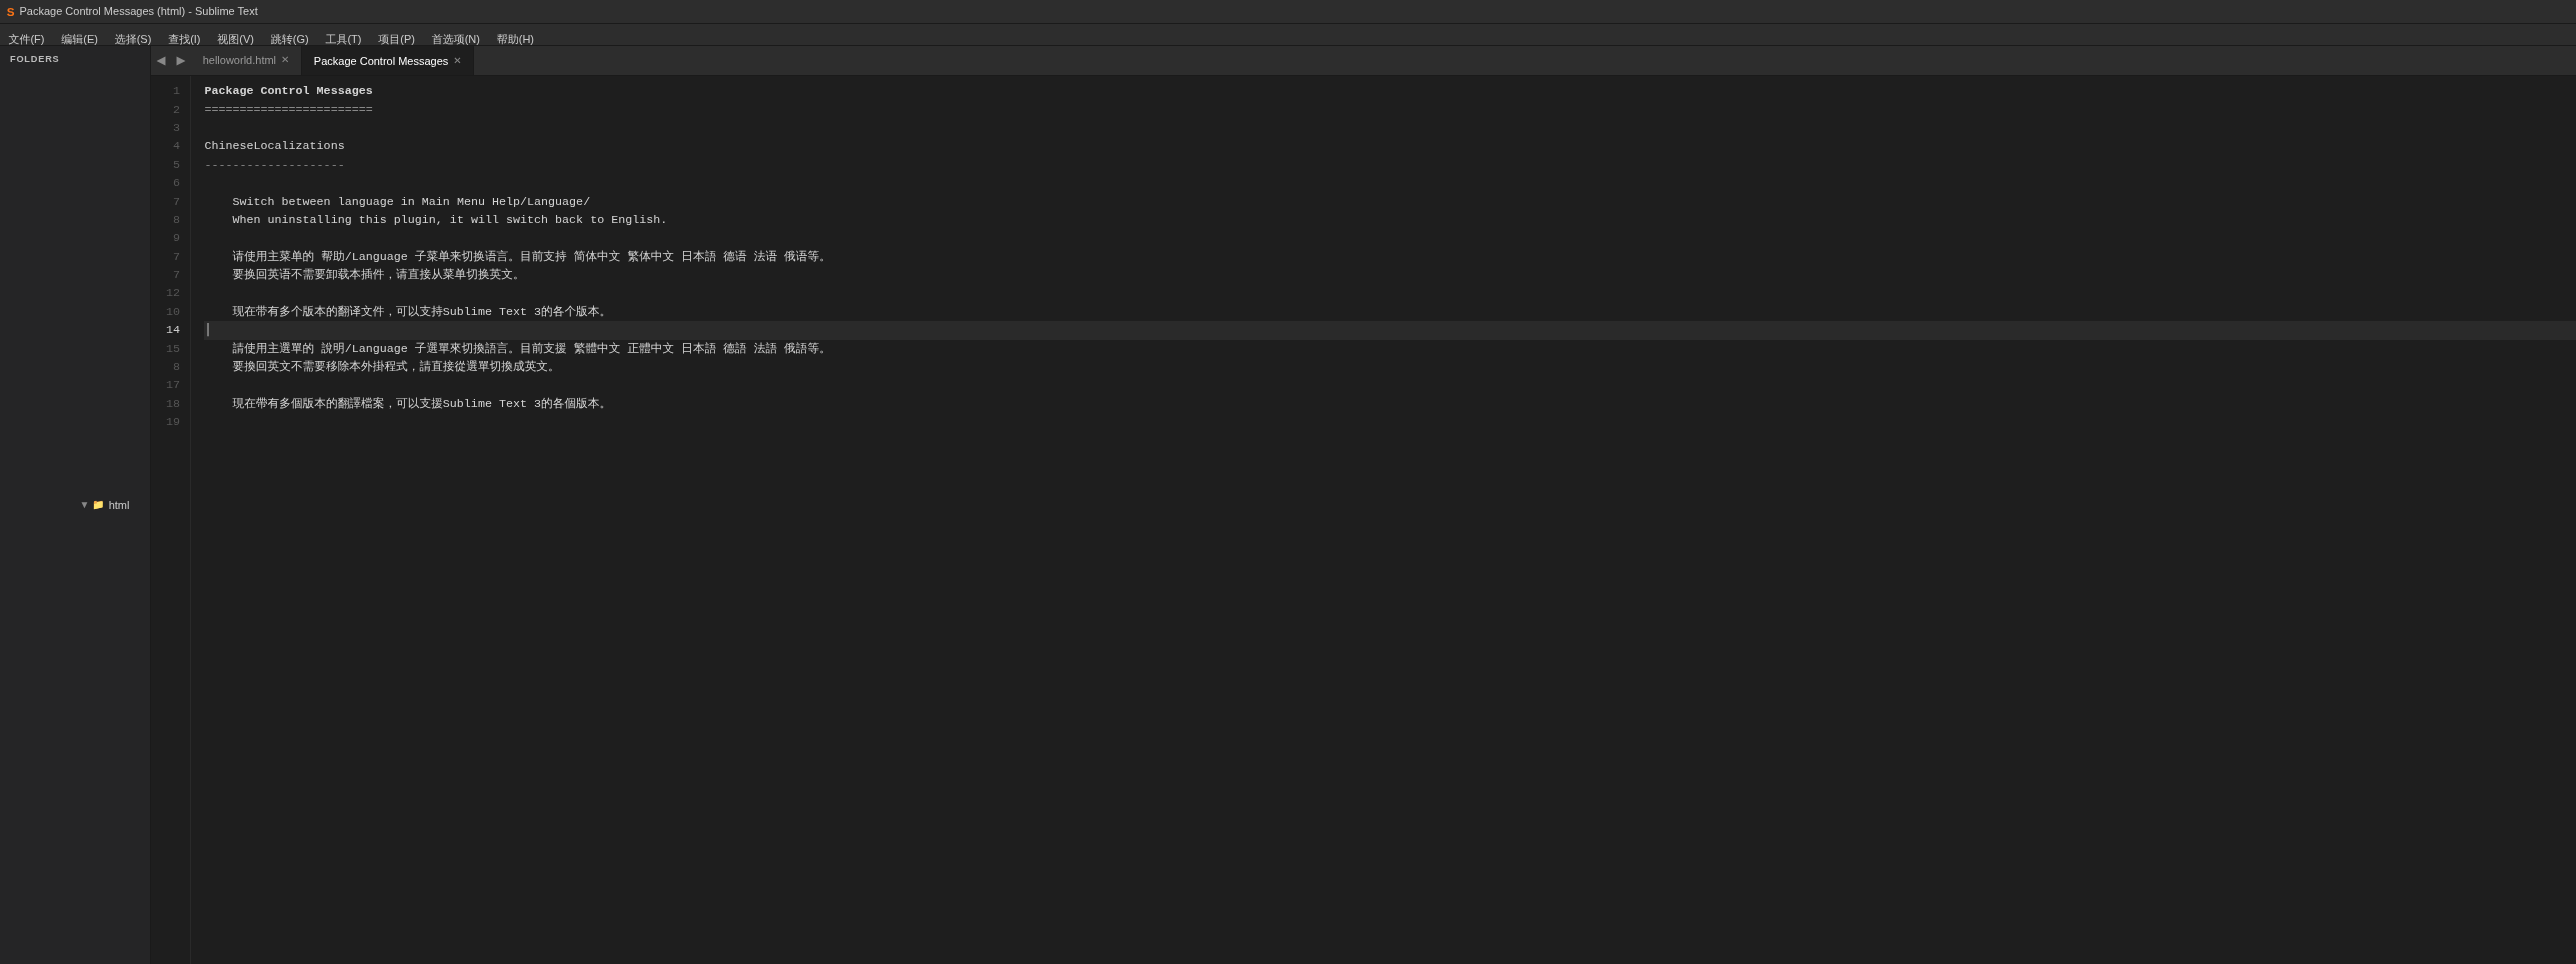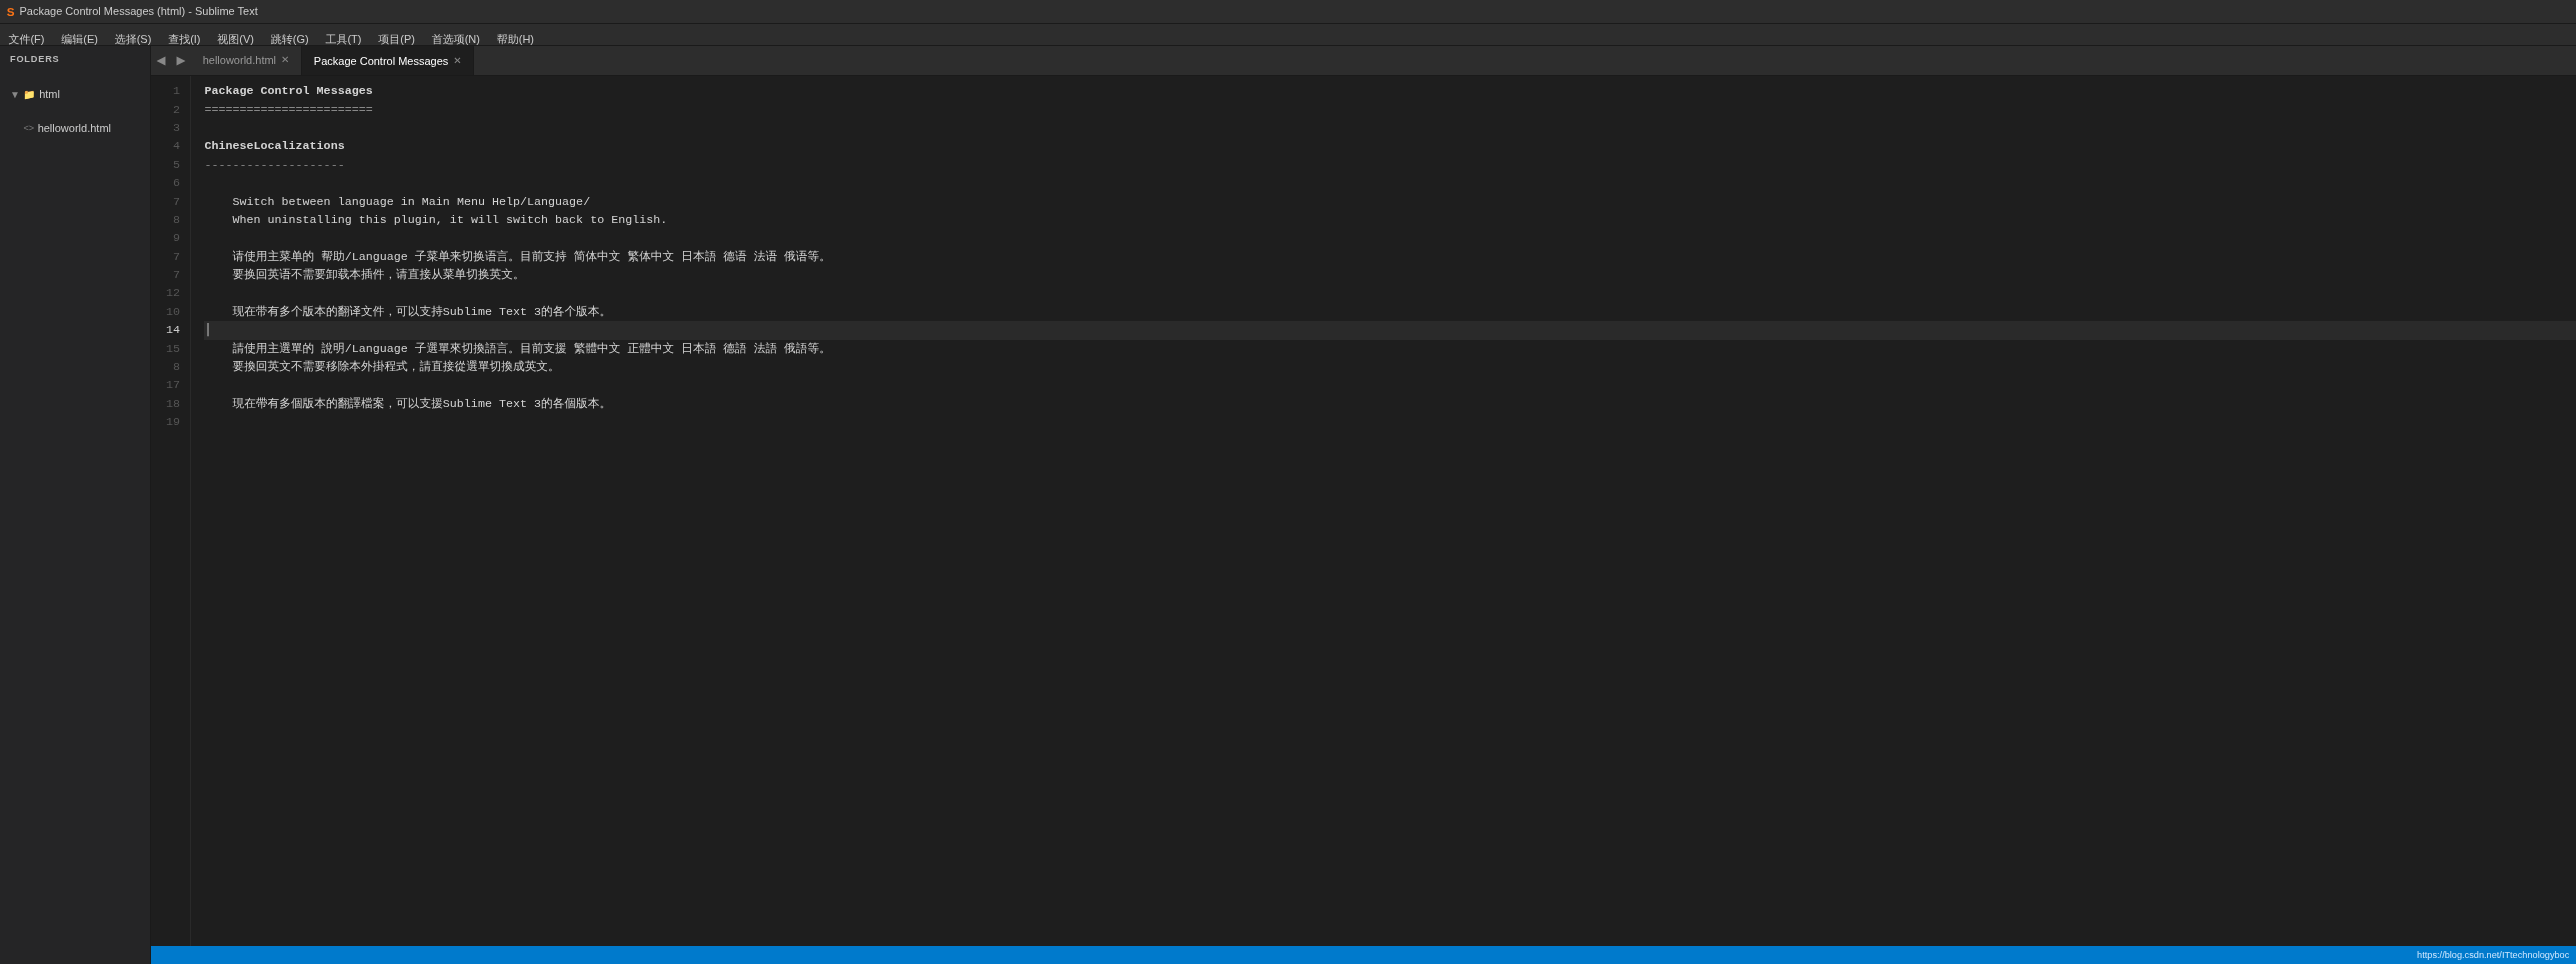--- a/index.html
+++ b/index.html
@@ -51,24 +51,23 @@
       flex: 1;
       overflow: hidden;
     }
 
     
     #sidebar {
       width: 151px;
       background: #252526;
       border-right: 0.8px solid #1a1a1a;
       display: flex;
-      flex-direction: column;
-      font-size: 11px;
-      flex-shrink: 0;
-      gap: 17px;
+      flex-direction: row;
+      font-size: 11px;
+      flex-shrink: 0;
     }
     #folders-header {
       padding: 8.4px 10px 5px;
       font-size: 9.2px;
       font-weight: bold;
       color: #bbb;
       letter-spacing: 0.8px;
       text-transform: uppercase;
     }
     .folder-item {
@@ -181,21 +180,21 @@
     .code-line {
       height: 18.4px;
       line-height: 18.4px;
       display: block;
     }
     .code-line.active-line {
       background: #2a2a2a;
     }
     .heading-text { color: #d4d4d4; font-weight: bold; }
     .separator { color: #888; }
-    .section-name { color: #d4d4d4; font-weight: bold; }
+    .section-name { color: #d4d4d4; font-weight: normal; }
     .dash-line { color: #888; }
 
     
     #status-bar {
       background: #007acc;
       color: #fff;
       font-size: 10px;
       padding: 1.7px 6.7px;
       display: flex;
       justify-content: space-between;
@@ -277,20 +276,16 @@
           <div class="active-line">14</div>
           <div>15</div>
           <div>8</div>
           <div>17</div>
           <div>18</div>
           <div>19</div>
         </div>
       <div id="code-content"><span class="code-line heading-text">Package Control Messages</span><span class="code-line separator">========================</span><span class="code-line"></span><span class="code-line section-name">ChineseLocalizations</span><span class="code-line dash-line">--------------------</span><span class="code-line"></span><span class="code-line">    Switch between language in Main Menu Help/Language/</span><span class="code-line">    When uninstalling this plugin, it will switch back to English.</span><span class="code-line"></span><span class="code-line">    请使用主菜单的 帮助/Language 子菜单来切换语言。目前支持 简体中文 繁体中文 日本語 德语 法语 俄语等。</span><span class="code-line">    要换回英语不需要卸载本插件，请直接从菜单切换英文。</span><span class="code-line"></span><span class="code-line">    现在带有多个版本的翻译文件，可以支持Sublime Text 3的各个版本。</span><span class="code-line active-line">│</span><span class="code-line">    請使用主選單的 說明/Language 子選單來切換語言。目前支援 繁體中文 正體中文 日本語 德語 法語 俄語等。</span><span class="code-line">    要換回英文不需要移除本外掛程式，請直接從選單切換成英文。</span><span class="code-line"></span><span class="code-line">    現在帶有多個版本的翻譯檔案，可以支援Sublime Text 3的各個版本。</span><span class="code-line"></span></div>
     </div>
 
-    <div id="status-bar">
-      <span></span>
-      <span class="status-right">https://blog.csdn.net/ITtechnologyboc</span>
-    </div>
 
   </div>
 </div>
 
 
 </body></html>

